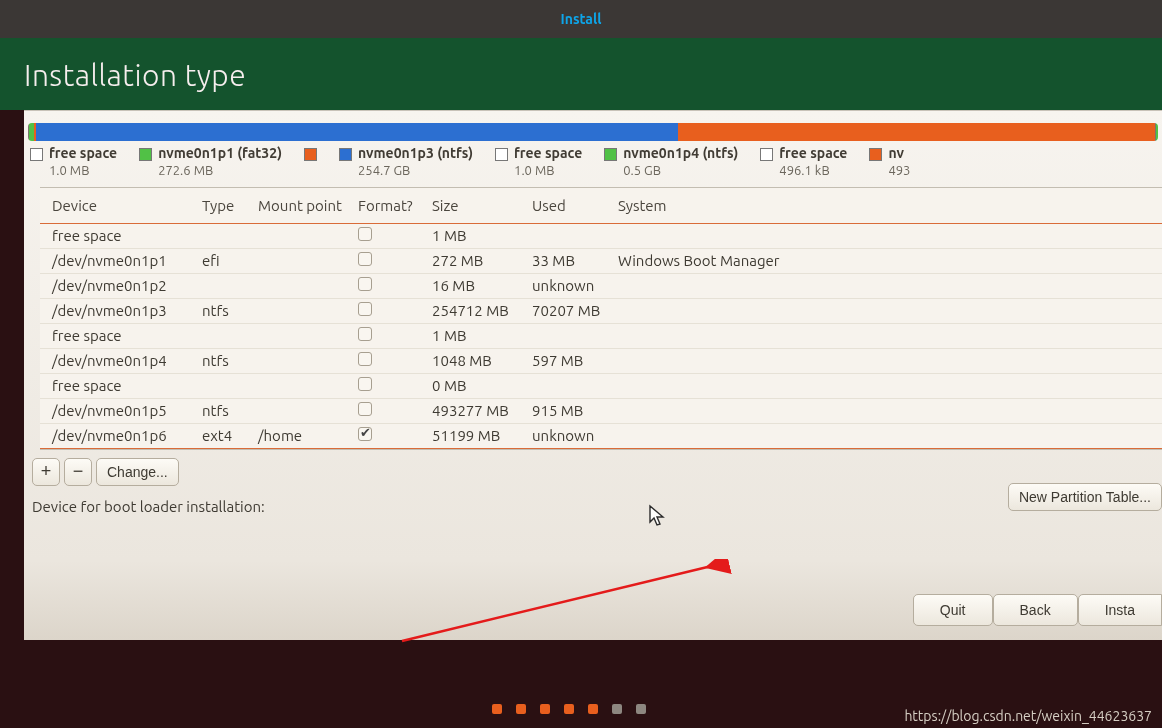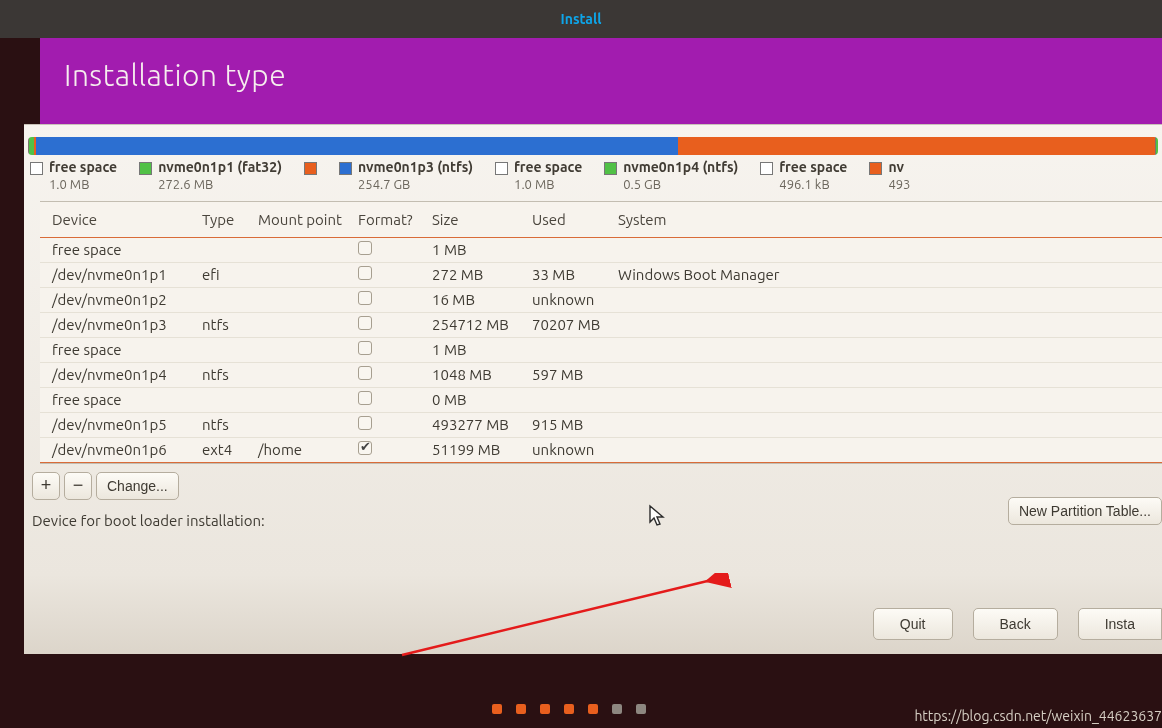--- a/index.html
+++ b/index.html
@@ -14,24 +14,23 @@
   .chrome-top {
     background: #3b3735;
     height: 38px;
     color: #0ea5e9;
     text-align: center;
     line-height: 38px;
     font-weight: 600;
     font-size: 14px;
   }
   .title-band {
-    background: #a21caf;
-    height: 86px;
+    background: #14532d;
+    height: 72px;
     padding: 20px 24px 0 24px;
-    margin-left: 40px;
   }
   .title-band h1 {
     color: #f6eeee;
     font-weight: 300;
     font-size: 30px;
     letter-spacing: 0.5px;
   }
   .panel {
     background: linear-gradient(180deg,#f7f4ef 0%, #ebe6de 85%, #dcd5ca 100%);
     margin: 0 0 0 24px;
@@ -123,41 +122,41 @@
     border:1px solid #b5ad9e; border-radius:5px;
     background:linear-gradient(#fdfbf6,#eee9df);
     height:30px; display:flex; align-items:center;
     padding:0 10px; font-size:15px; color:#3e3a32;
     width:1120px;
     cursor:pointer;
   }
 
   .footer-btns {
     position:absolute; right:0; bottom:14px;
-    display:flex; gap:20px; padding-right:0;
+    display:flex; gap:0; padding-right:0;
   }
   .footer-btns .btn { height:32px; padding:0 26px;}
 
   
   .arrow-svg { position:absolute; left:370px; top:448px; pointer-events:none;}
 
   
   .cursor { position:absolute; left:648px; top:504px; font-size:20px; color:#222; pointer-events:none;}
 
   
   .dots {
     position:absolute; left:0; right:24px; bottom:14px;
     display:flex; gap:14px; justify-content:center;
   }
   .dot { width:10px; height:10px; border-radius:2px; }
   .dot.o { background:#e85f1e; }
   .dot.g { background:#8d8780; }
 
   .watermark {
-    position:absolute; right:0; bottom:4px;
+    position:absolute; right:10px; bottom:4px;
     color:#d6cfc4; font-size:14px;
   }
 </style>
 </head>
 <body>
 
 <div class="chrome-top">
   <span>Install</span>
 </div>
 

